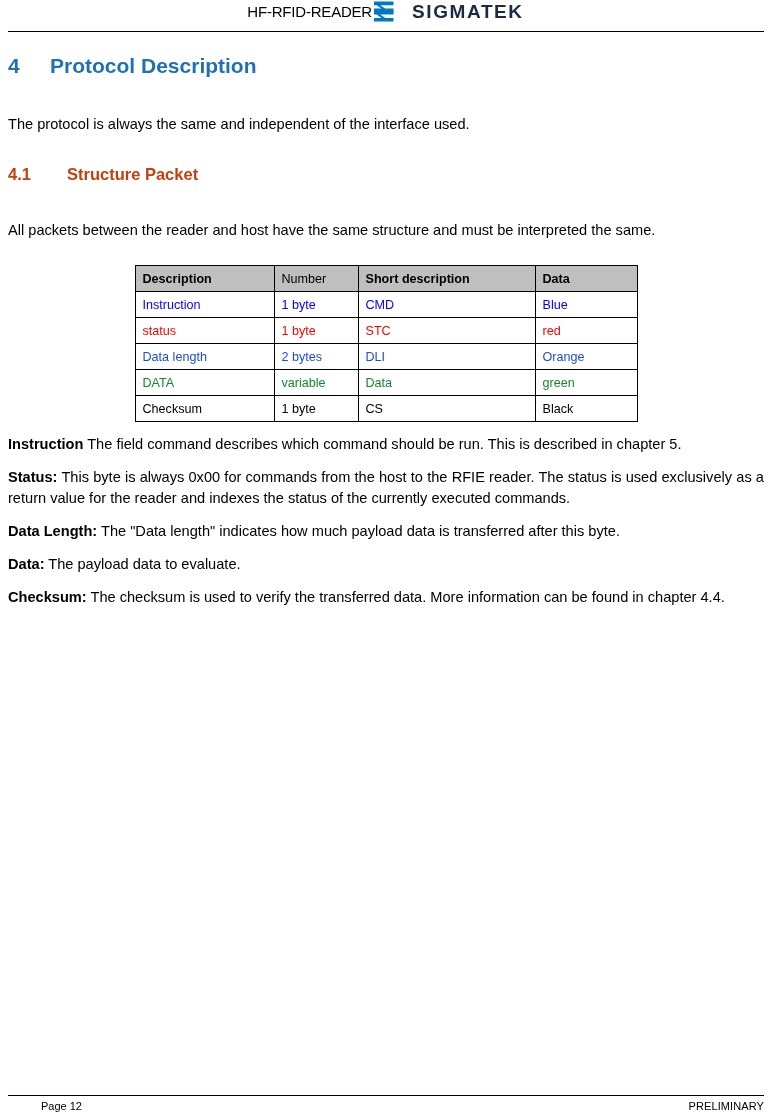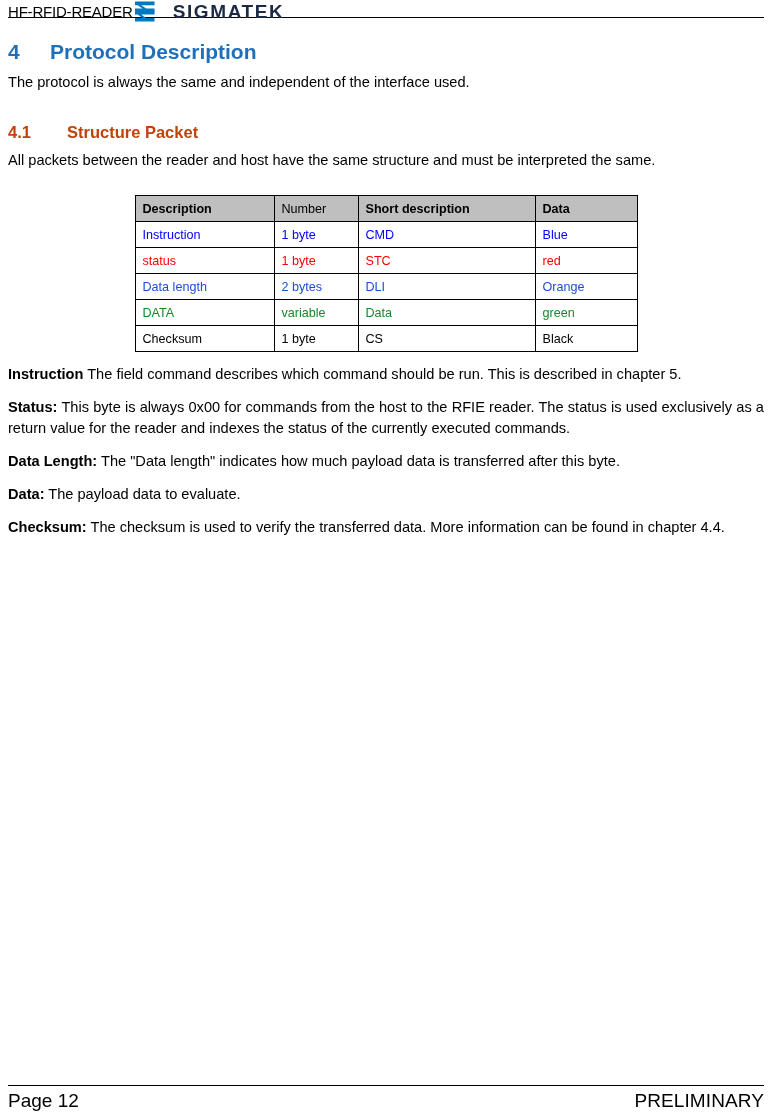--- a/index.html
+++ b/index.html
@@ -21,24 +21,24 @@
     left: 0; top: 0;
     width: 772px;
     height: 1120px;
     box-sizing: border-box;
     padding: 0 8px;
   }
 
   
   .page-header {
     position: relative;
-    height: 16px;
+    height: 30px;
     display: flex;
     align-items: flex-start;
-    justify-content: flex-start;
+    justify-content: center;
   }
   .doc-title {
     font-size: 15px;
     letter-spacing: -0.2px;
     line-height: 20px;
     padding-top: 2px;
     color: #000;
   }
   .brand {
     display: flex;
@@ -83,21 +83,21 @@
   }
   h2.subsection .num { width: 59px; flex: none; }
 
   
   p.body {
     font-size: 14.6px;
     line-height: 21px;
     margin: 18px 0 0 0;
     text-align: justify;
   }
-  p.body.lead { margin-top: 8px; }
+  p.body.lead { margin-top: 36px; }
   p.def { margin-top: 12px; }
   p.def b { font-weight: bold; }
 
   
   .table-wrap {
     margin-top: 24px;
     display: flex;
     justify-content: center;
   }
   table.packet {
@@ -136,21 +136,22 @@
     bottom: 8px;
   }
   .footer-rule {
     border-top: 1.6px solid #000;
   }
   .footer-row {
     display: flex;
     justify-content: space-between;
     align-items: baseline;
     padding-top: 4px;
-    font-size: 19px;
+    font-size: 11px;
+    margin-left: 33px;
   }
   .footer-right { letter-spacing: 0.1px; }
 </style>
 </head>
 <body>
 
 <div class="page">
 
   <div class="page-header">
     <div class="doc-title">HF-RFID-READER</div>

